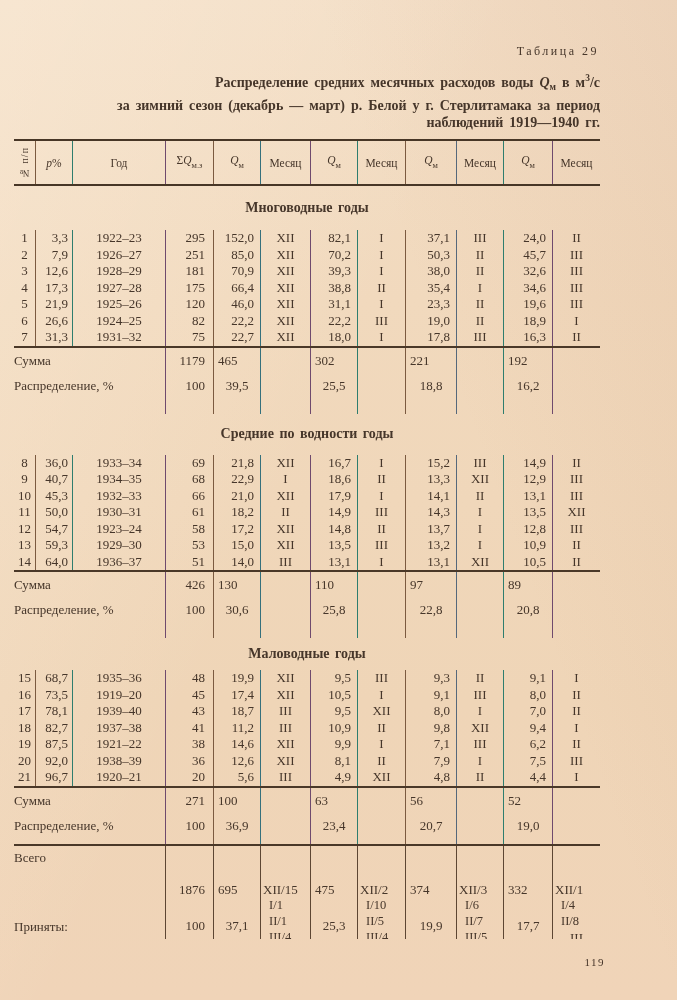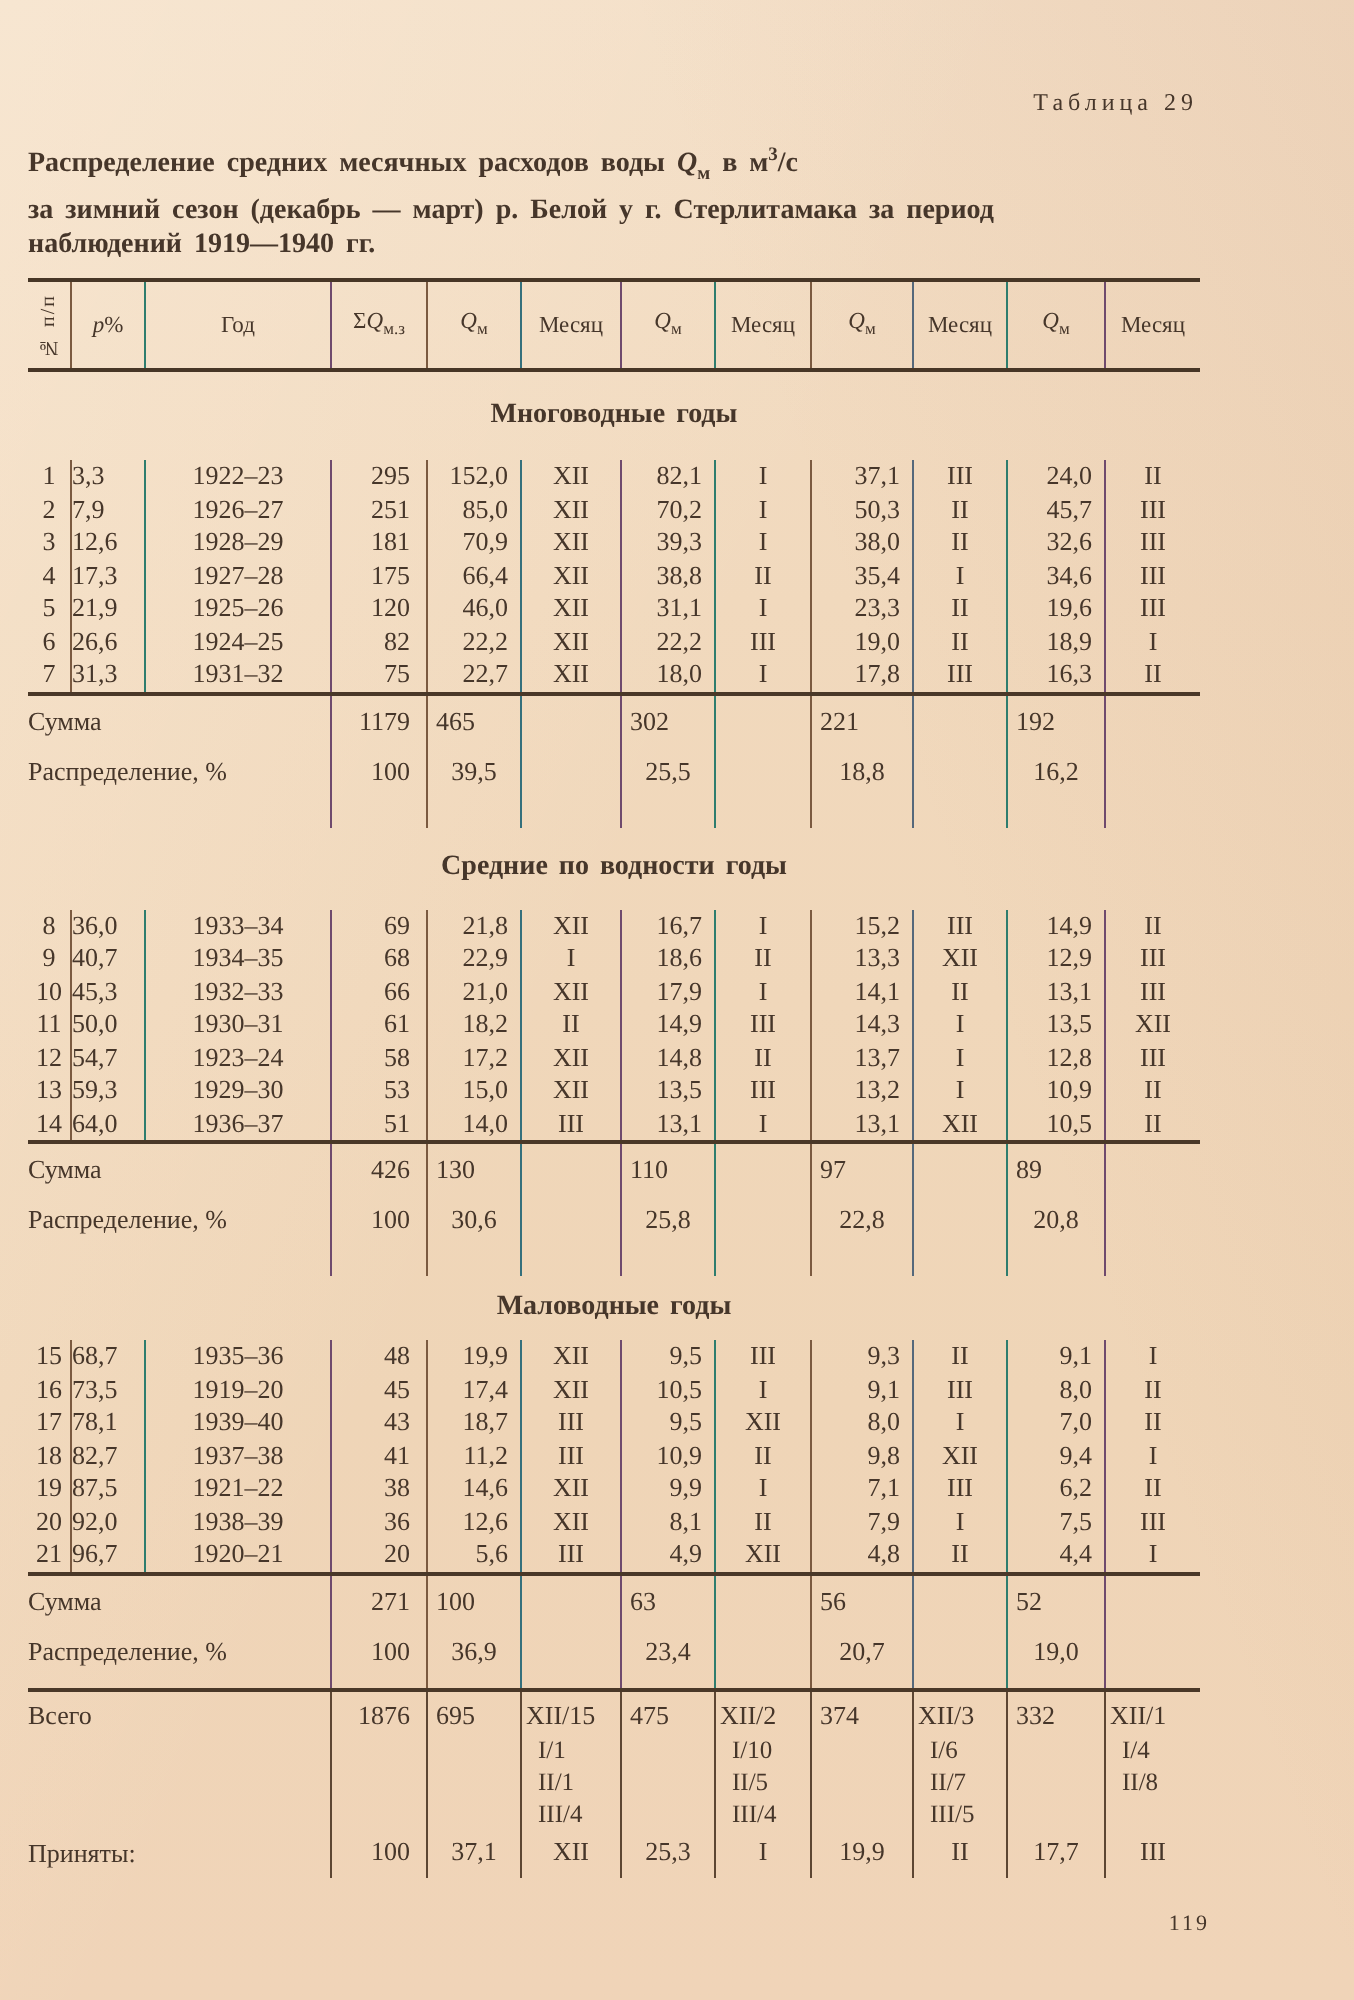--- a/index.html
+++ b/index.html
@@ -14,21 +14,21 @@
     font-family:"Liberation Serif","DejaVu Serif",serif;
     color:#46362a;
     overflow:hidden;
   }
   .caption{
     position:absolute; top:44px; right:78px;
     font-size:12px; letter-spacing:2.5px;
   }
   .doc-title{
     position:absolute; top:70px; left:14px; width:586px;
-    text-align:left; font-weight:bold; font-size:14px; line-height:17.5px;
+    text-align:right; font-weight:bold; font-size:14px; line-height:17.5px;
     word-spacing:2.5px;
   }
   .doc-title sub{font-size:9.5px;}
   .doc-title sup{font-size:9.5px;}
   .tablewrap{position:absolute; top:139px; left:14px; width:586px;}
   .band{
     display:grid;
     grid-template-columns:21px 37px 93px 48px 47px 50px 47px 48px 51px 47px 49px 48px;
   }
   .cell{
@@ -64,21 +64,21 @@
     font-size:10px; letter-spacing:1px;
   }
   .section-title{
     display:flex; align-items:center; justify-content:center;
     font-weight:bold; font-size:14px;
     word-spacing:2px;
   }
   .st1{height:44px;text-align:center;} .st2{height:41px;} .st3{height:32px;}
   .data-band .cell{height:16.5px;}
   .data-band .cell:nth-child(12n+1){text-align:center;}
-  .data-band .cell:nth-child(12n+2){text-align:left;padding-right:4px;}
+  .data-band .cell:nth-child(12n+2){text-align:right;padding-right:4px;}
   .data-band .cell:nth-child(12n+3){text-align:center;}
   .data-band .cell:nth-child(12n+4){text-align:right;padding-right:8px;}
   .data-band .cell:nth-child(12n+5),
   .data-band .cell:nth-child(12n+7),
   .data-band .cell:nth-child(12n+9),
   .data-band .cell:nth-child(12n+11){text-align:right;padding-right:6px;}
   .data-band .cell:nth-child(12n+6),
   .data-band .cell:nth-child(12n+8),
   .data-band .cell:nth-child(12n+10),
   .data-band .cell:nth-child(12n){text-align:center;}
@@ -96,21 +96,21 @@
   .bottom-band{height:93px;}
   .bcell{
     border-left:1px solid #5d4633;
     display:flex;flex-direction:column;
     padding-top:4px;
     font-size:13px;line-height:15px;
     overflow:hidden;white-space:nowrap;
   }
   .blabel{grid-column:1/4;border-left:none;gap:27px;}
   .spacer{flex:1 1 auto;}
-  .top{height:17px;}
+  .top{height:17px;margin-top:32px;}
   .bot{height:16px;margin-bottom:5px;}
   .fr{height:15px;padding-left:8px;font-size:12.5px;margin-top:1px;}
   .al{text-align:left;padding-left:4px;}
   .ar{text-align:right;padding-right:8px;}
   .ac{text-align:center;}
   .ml{padding-left:2px;}
   .page-number{
     position:absolute;top:956px;right:72px;
     font-size:11px;letter-spacing:1.5px;
   }

